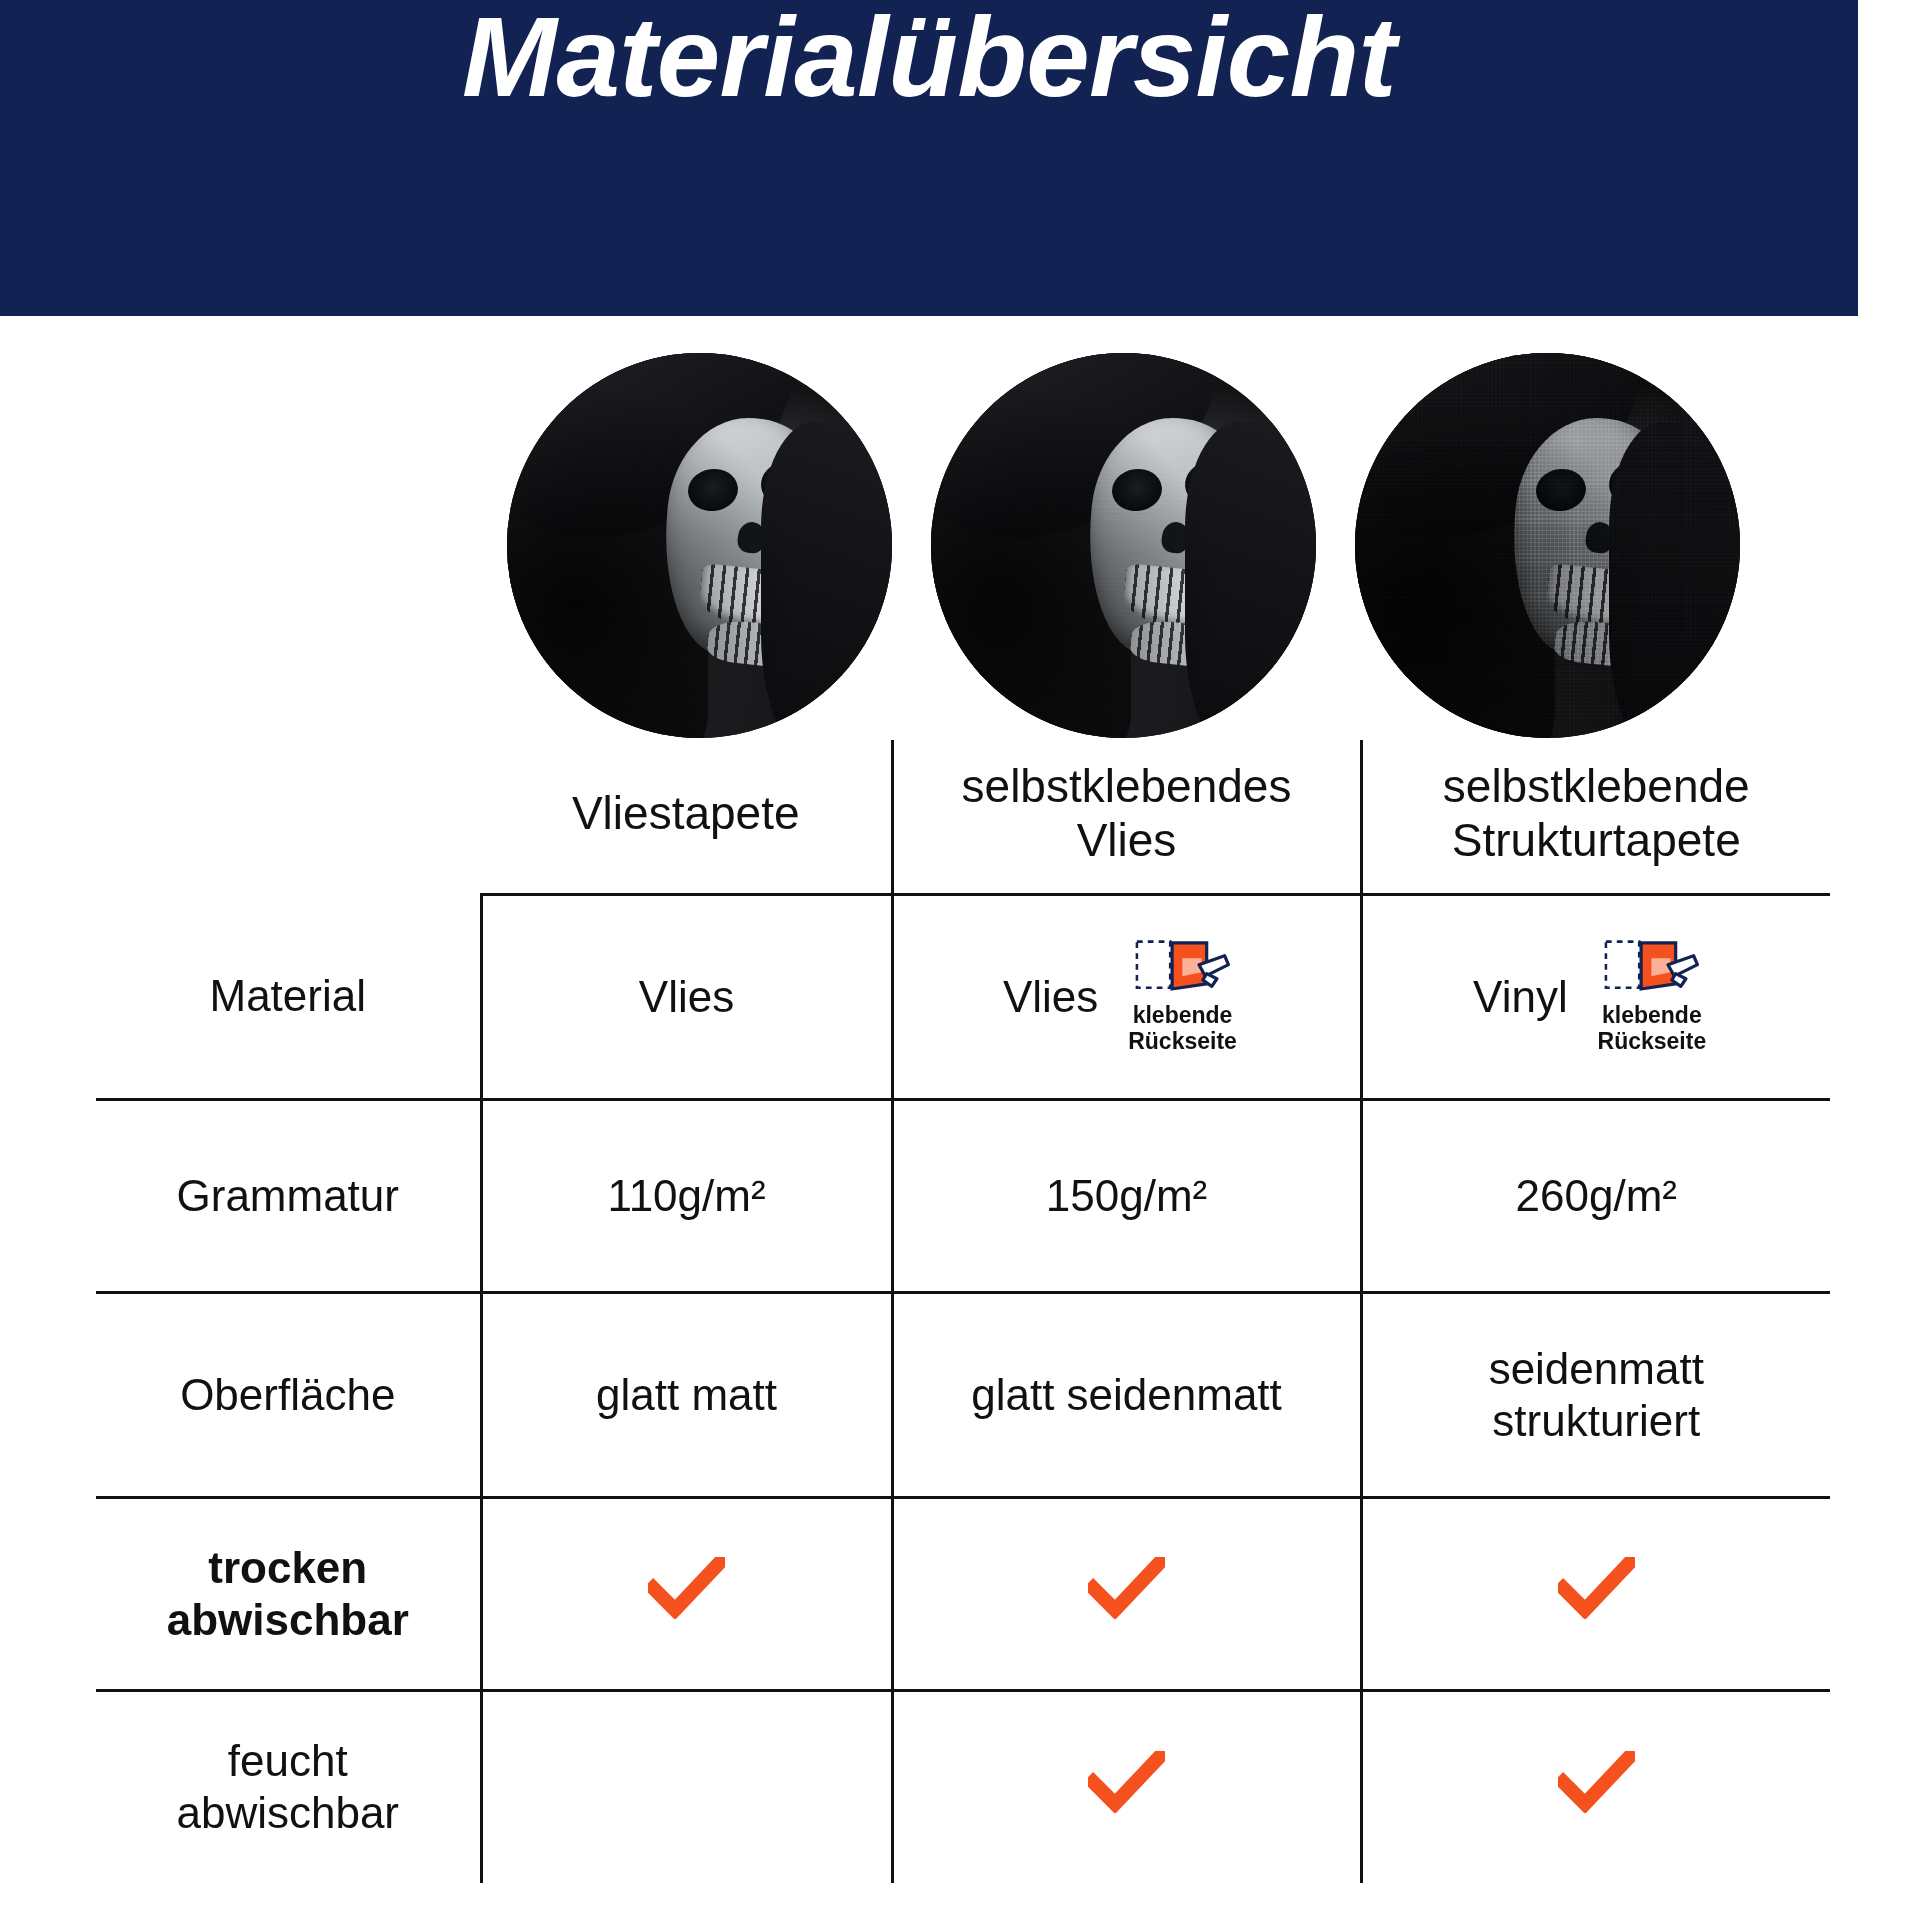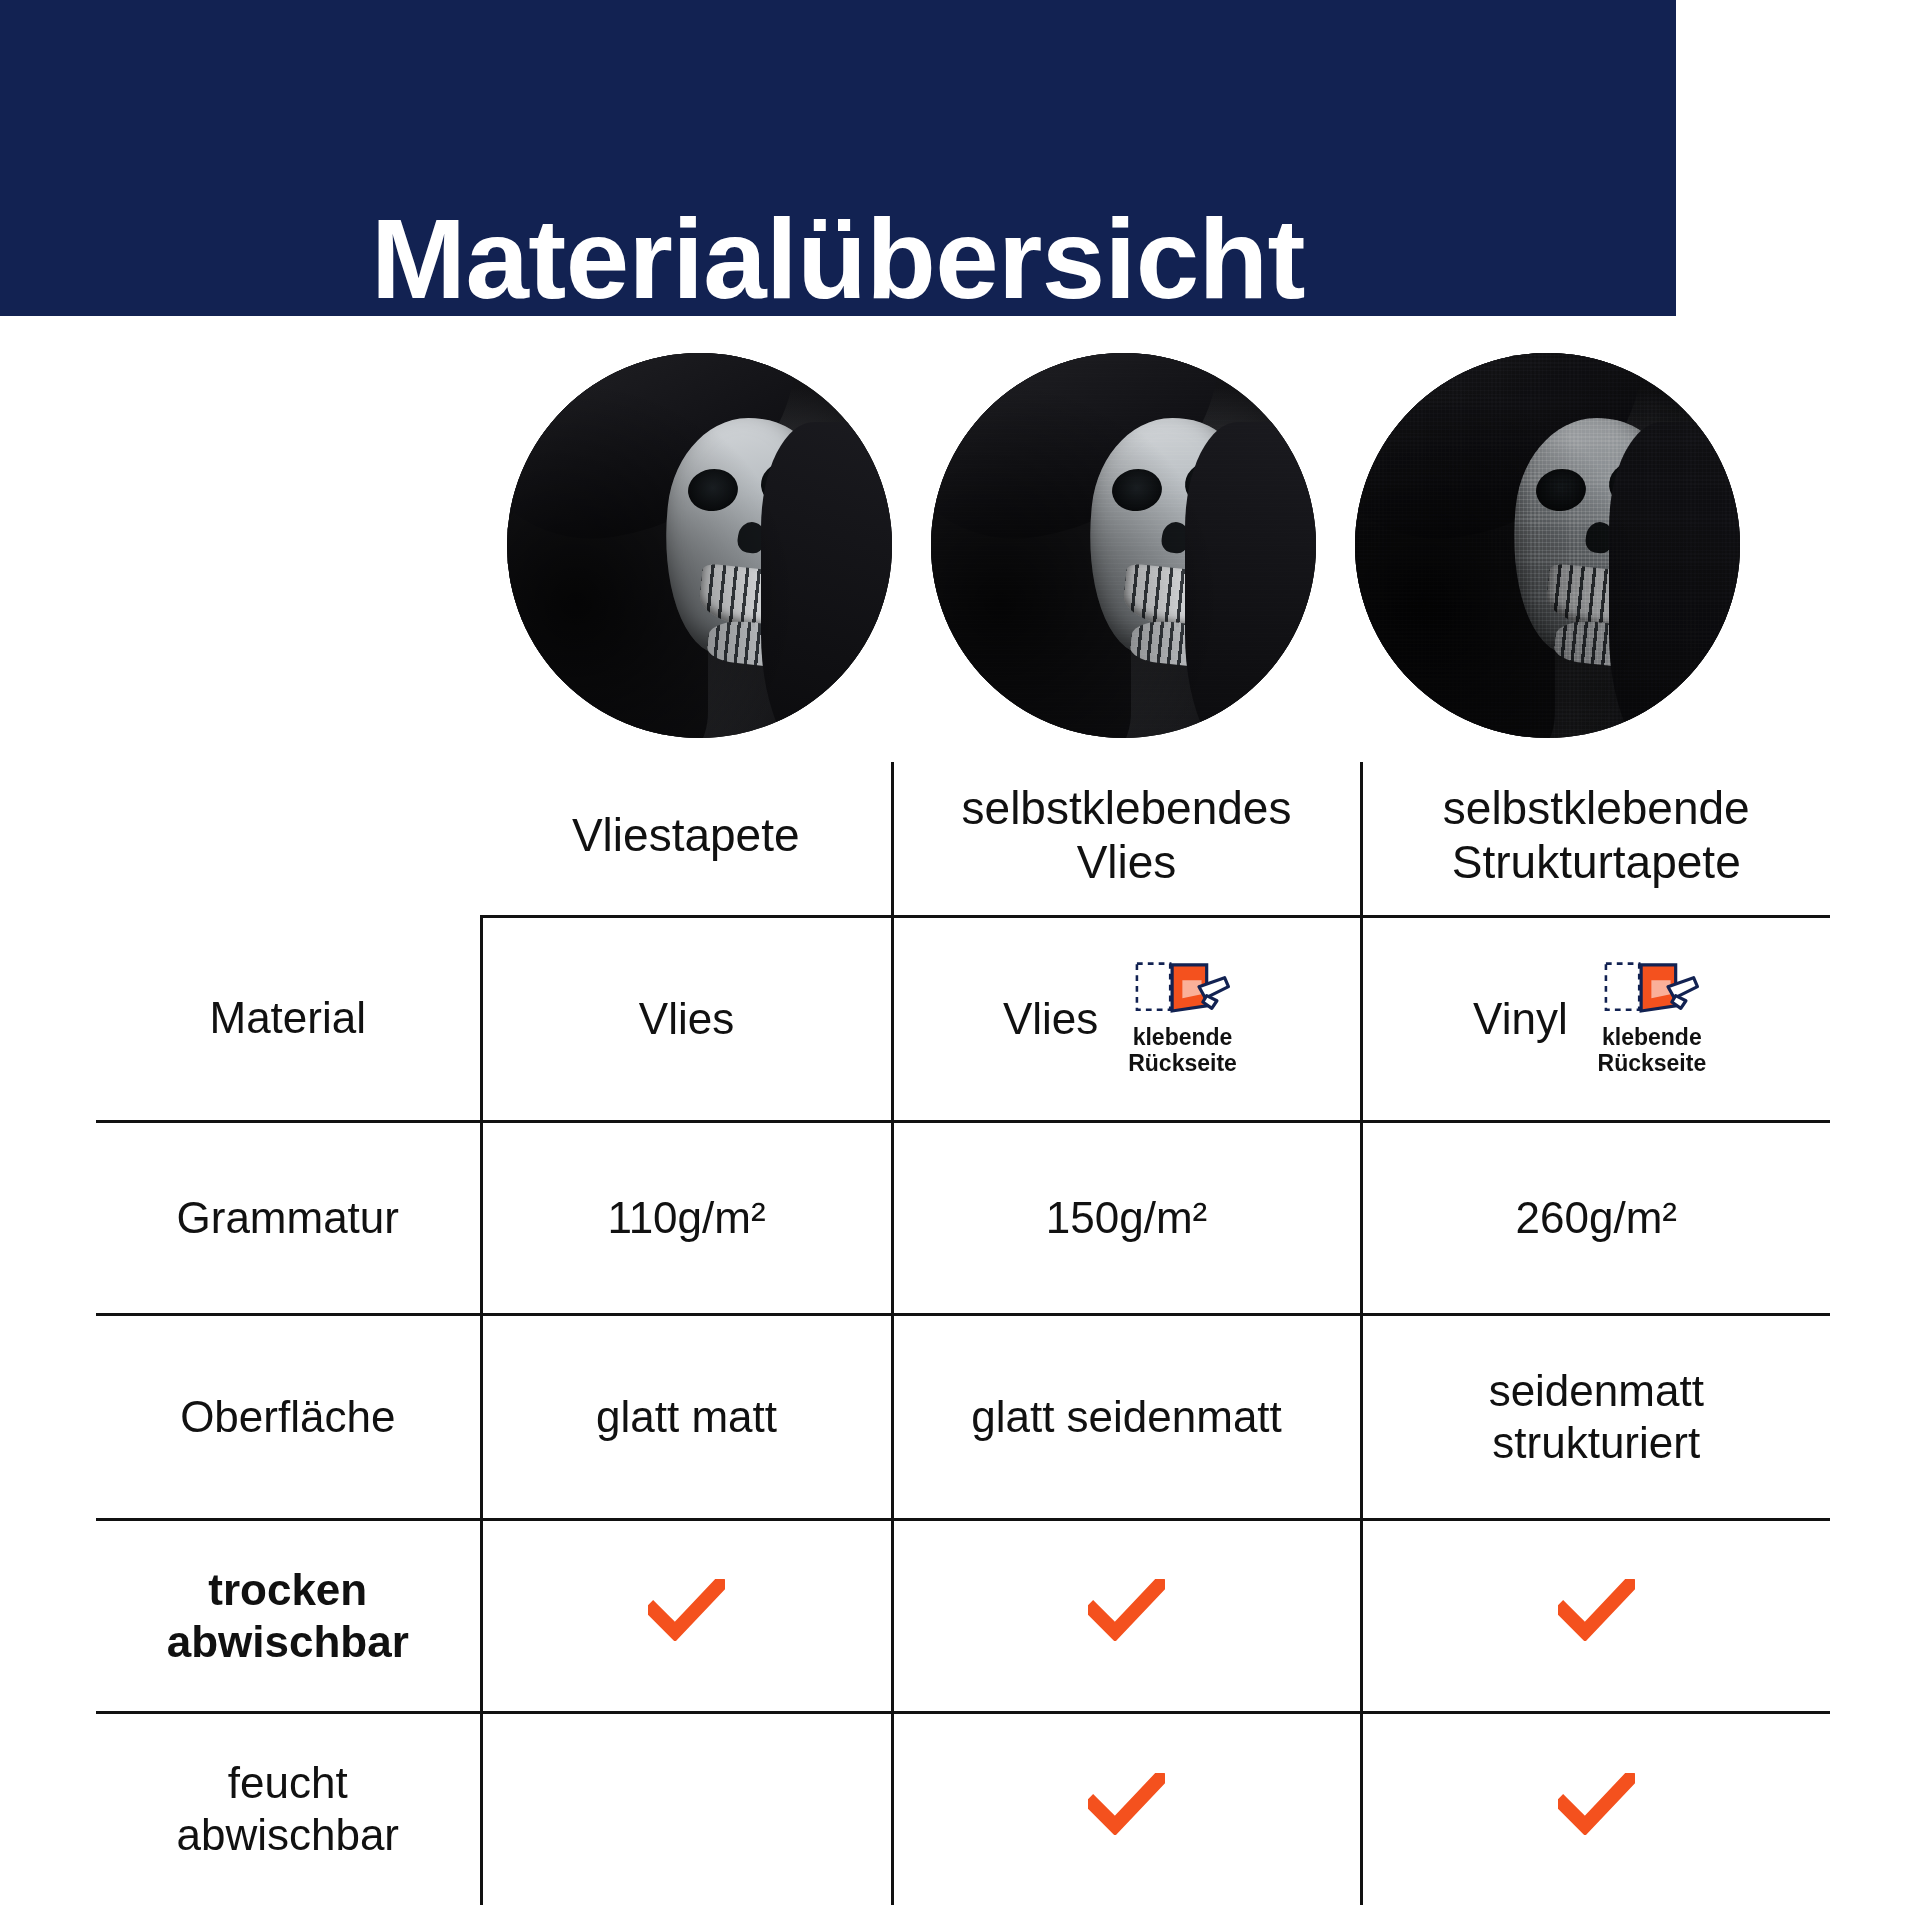--- a/index.html
+++ b/index.html
@@ -10,27 +10,28 @@
   body {
     width: 1926px;
     height: 1926px;
     font-family: "Liberation Sans", sans-serif;
     color: #111111;
     overflow: hidden;
   }
 
   
   .header {
-    width: 1676px;
+    width: 1858px;
     height: 316px;
     background: #122252;
     display: flex;
-    align-items: flex-end;
+    align-items: flex-start;
     justify-content: center;
     box-sizing: border-box;
+    font-style: italic;
   }
   .header-title {
     color: #ffffff;
     font-size: 114px;
     font-weight: bold;
     letter-spacing: -0.6px;
     line-height: 1;
     white-space: nowrap;
   }
 
@@ -228,21 +229,21 @@
   .dark-3 {
     position: absolute;
     inset: 0;
     background: rgba(0,0,0,0.22);
   }
 
   
   table.matrix {
     position: absolute;
     left: 96px;
-    top: 446px;
+    top: 424px;
     width: 1734px;
     border-collapse: collapse;
     table-layout: fixed;
   }
   table.matrix col.c0 { width: 385px; }
   table.matrix col.c1 { width: 411px; }
   table.matrix col.c2 { width: 469px; }
   table.matrix col.c3 { width: 469px; }
 
   table.matrix td {

